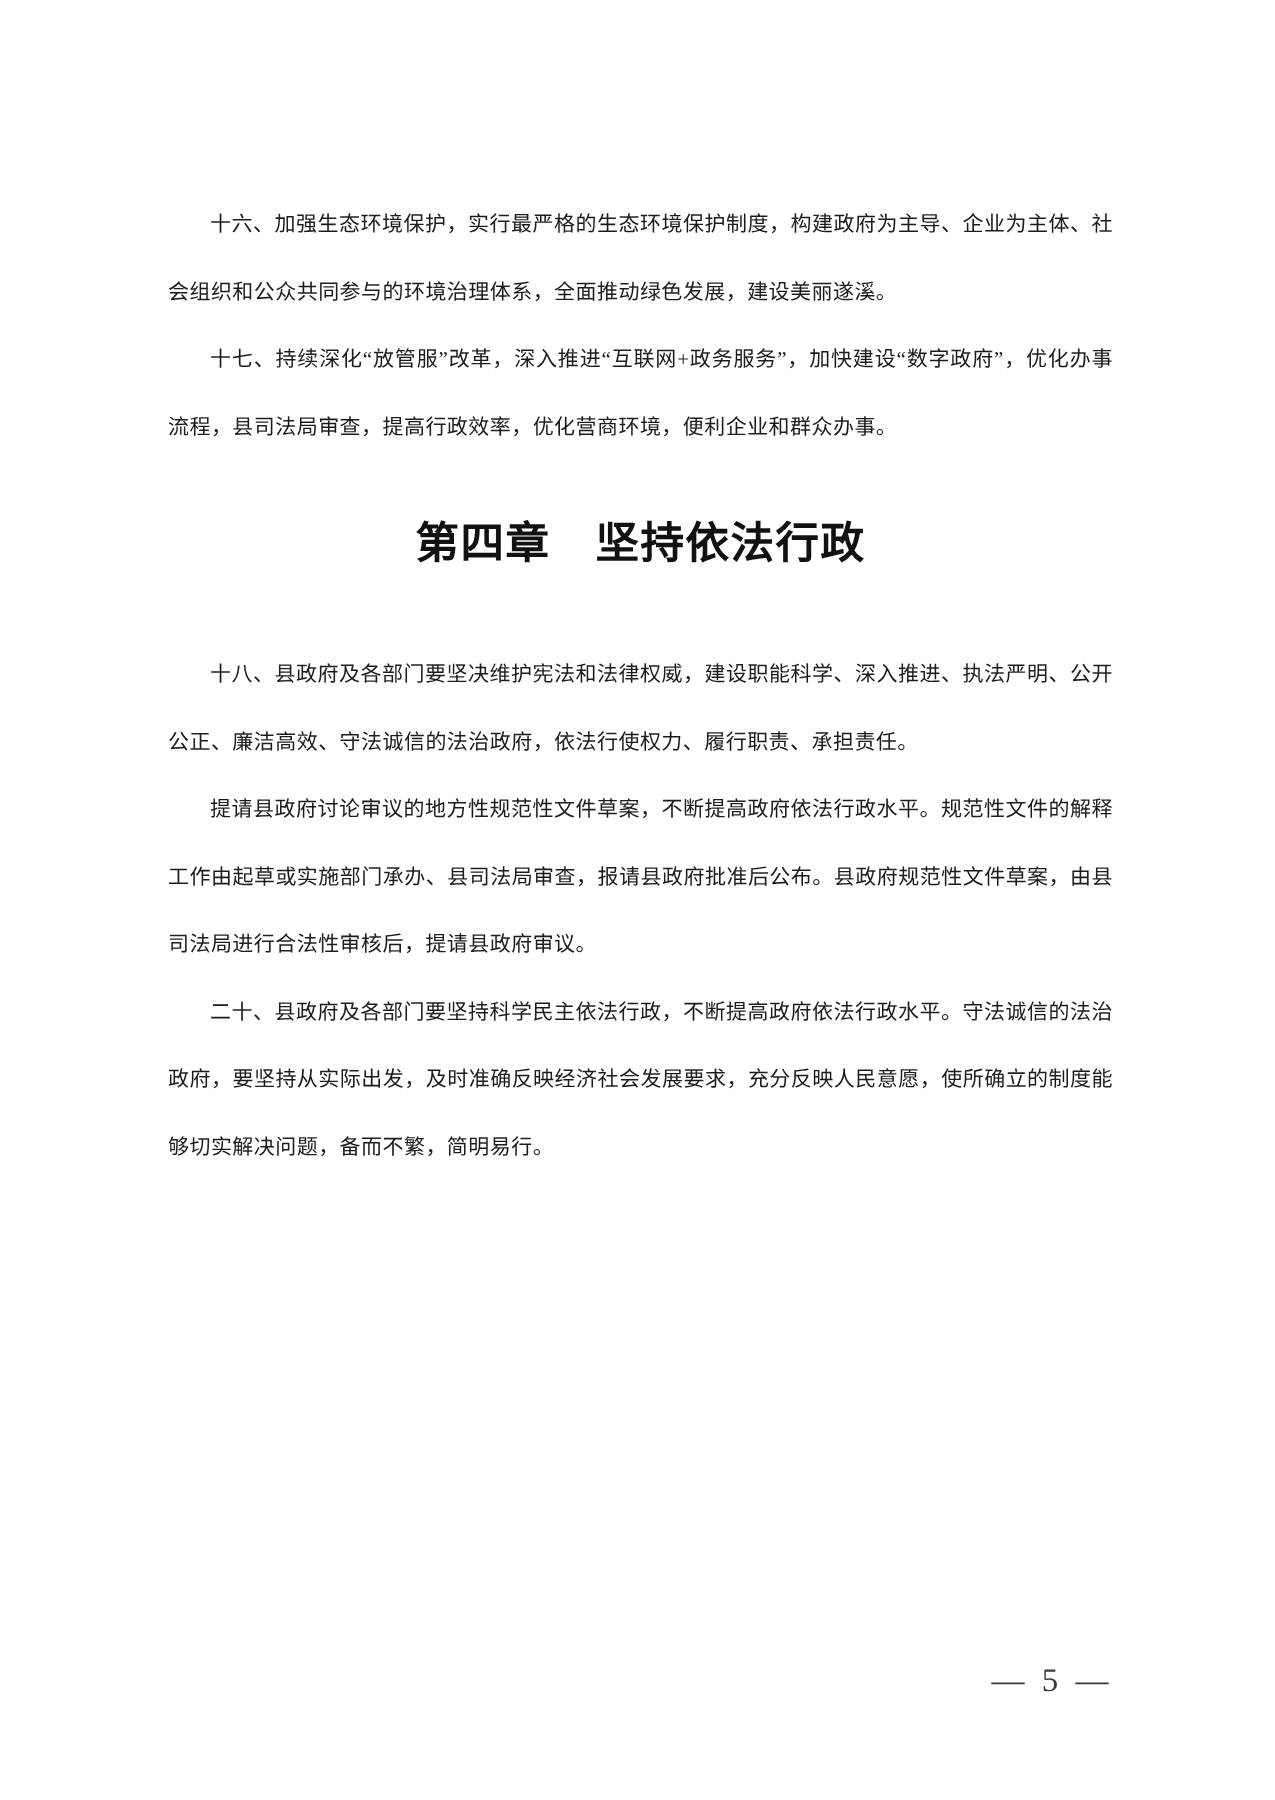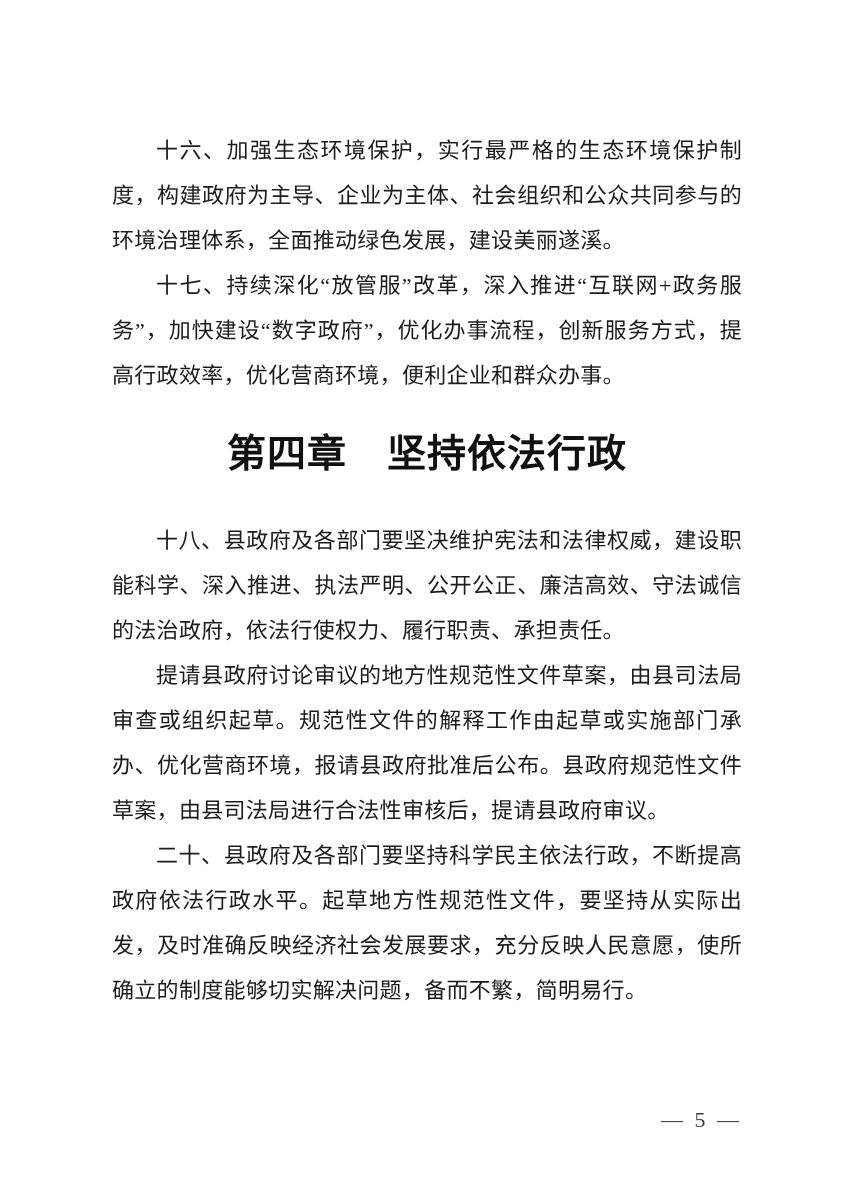--- a/index.html
+++ b/index.html
@@ -17,33 +17,33 @@
   }
   .content {
     position: absolute;
     left: 112px;
     right: 108px;
     top: 128px;
   }
   .para {
     margin: 0;
     font-family: "Liberation Serif", "DejaVu Serif", serif;
-    font-size: 22px;
+    font-size: 14px;
     line-height: 45px;
     color: #1c1c1c;
     text-align: justify;
     text-justify: inter-ideograph;
     text-indent: 2em;
     letter-spacing: 0.3px;
   }
   .chapter-heading {
     margin: 33px 0 42px 0;
     font-family: "Liberation Sans", "DejaVu Sans", sans-serif;
     font-weight: 700;
-    font-size: 39px;
+    font-size: 29px;
     line-height: 45px;
     color: #111111;
     text-align: center;
     text-indent: 0;
     letter-spacing: 1px;
   }
   .page-number {
     position: absolute;
     top: 1105px;
     right: 108px;
@@ -54,23 +54,23 @@
     letter-spacing: 3px;
     white-space: nowrap;
   }
 </style>
 </head>
 <body>
 
 <div class="page">
   <div class="content">
     <p class="para">十六、加强生态环境保护，实行最严格的生态环境保护制度，构建政府为主导、企业为主体、社会组织和公众共同参与的环境治理体系，全面推动绿色发展，建设美丽遂溪。</p>
-    <p class="para">十七、持续深化“放管服”改革，深入推进“互联网+政务服务”，加快建设“数字政府”，优化办事流程，创新服务方式，提高行政效率，优化营商环境，便利企业和群众办事。</p>
+    <p class="para">十七、持续深化“放管服”改革，深入推进“互联网+政务服务”，加快建设“数字政府”，优化办事流程，县司法局审查，提高行政效率，优化营商环境，便利企业和群众办事。</p>
 
     <h2 class="chapter-heading">第四章　坚持依法行政</h2>
 
     <p class="para">十八、县政府及各部门要坚决维护宪法和法律权威，建设职能科学、深入推进、执法严明、公开公正、廉洁高效、守法诚信的法治政府，依法行使权力、履行职责、承担责任。</p>
-    <p class="para">提请县政府讨论审议的地方性规范性文件草案，由县司法局审查或组织起草。规范性文件的解释工作由起草或实施部门承办、优化营商环境，报请县政府批准后公布。县政府规范性文件草案，由县司法局进行合法性审核后，提请县政府审议。</p>
-    <p class="para">二十、县政府及各部门要坚持科学民主依法行政，不断提高政府依法行政水平。起草地方性规范性文件，要坚持从实际出发，及时准确反映经济社会发展要求，充分反映人民意愿，使所确立的制度能够切实解决问题，备而不繁，简明易行。</p>
+    <p class="para">提请县政府讨论审议的地方性规范性文件草案，不断提高政府依法行政水平。规范性文件的解释工作由起草或实施部门承办、县司法局审查，报请县政府批准后公布。县政府规范性文件草案，由县司法局进行合法性审核后，提请县政府审议。</p>
+    <p class="para">二十、县政府及各部门要坚持科学民主依法行政，不断提高政府依法行政水平。守法诚信的法治政府，要坚持从实际出发，及时准确反映经济社会发展要求，充分反映人民意愿，使所确立的制度能够切实解决问题，备而不繁，简明易行。</p>
   </div>
 
   <div class="page-number">— 5 —</div>
 </div>
 
 </body></html>

